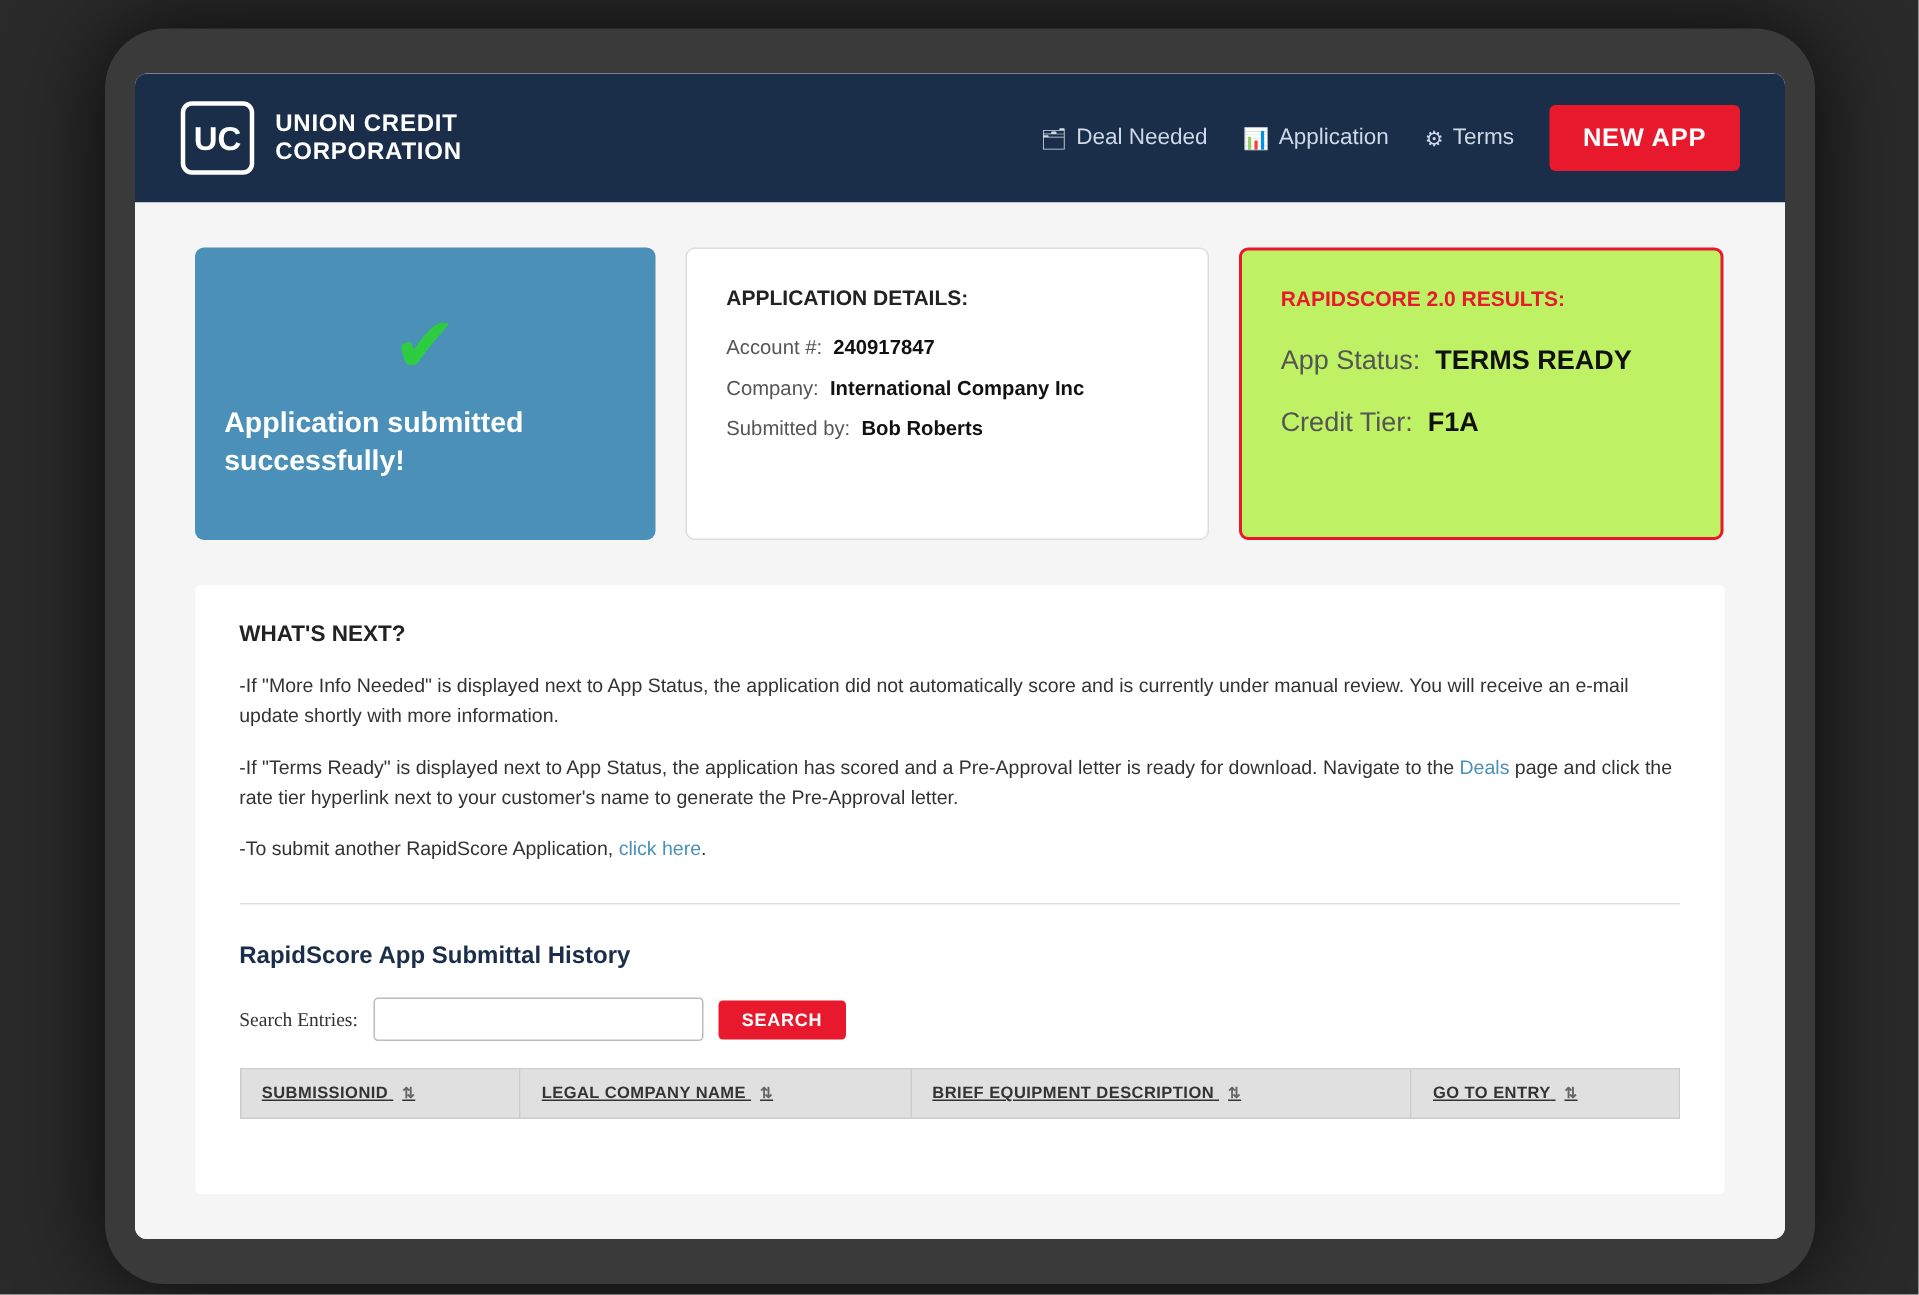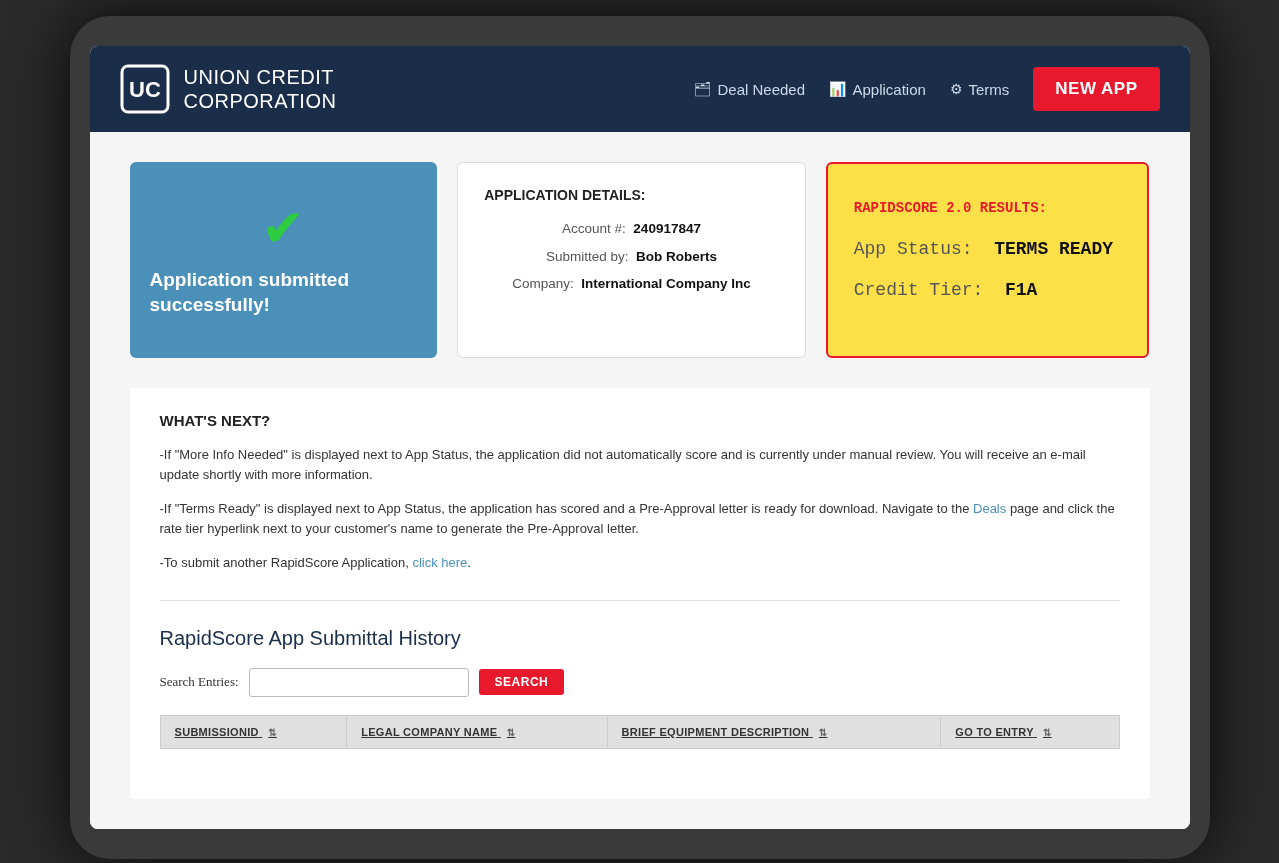--- a/index.html
+++ b/index.html
@@ -44,22 +44,22 @@
       gap: 14px;
     }
 
     .logo-icon {
       width: 50px;
       height: 50px;
     }
 
     .logo-text {
       color: #fff;
-      font-size: 20px;
-      font-weight: 400;
+      font-size: 16px;
+      font-weight: 700;
       line-height: 1.2;
       letter-spacing: 0.5px;
     }
 
     .nav-area {
       display: flex;
       align-items: center;
       gap: 24px;
     }
 
@@ -144,40 +144,38 @@
       font-weight: 700;
       color: #222;
       margin-bottom: 16px;
     }
 
     .detail-row {
       font-size: 13.5px;
       color: #333;
       margin-bottom: 7px;
       line-height: 1.5;
-      text-align: center;
     }
 
     .detail-row .label {
       color: #555;
     }
 
     .detail-row .value {
       font-weight: 700;
       color: #111;
     }
 
     
     .rapidscore-card {
-      background: #fde047;
+      background: #bef264;
       border: 2px solid #e8192c;
       border-radius: 6px;
       flex: 1;
-      padding: 36px 26px;
-      font-family: Liberation Mono, monospace;
+      padding: 24px 26px;
     }
 
     .rapidscore-title {
       font-size: 14px;
       font-weight: 700;
       color: #e8192c;
       margin-bottom: 20px;
     }
 
     .score-row {
@@ -228,22 +226,22 @@
       border-top: 1px solid #ddd;
       margin: 26px 0;
     }
 
     
     .history-section {
       padding: 0 0 20px;
     }
 
     .history-title {
-      font-size: 20px;
-      font-weight: 400;
+      font-size: 16px;
+      font-weight: 700;
       color: #1a2e4a;
       margin-bottom: 18px;
     }
 
     .search-row {
       display: flex;
       align-items: center;
       gap: 10px;
       margin-bottom: 18px;
     }
@@ -347,26 +345,26 @@
           <div class="success-text">Application submitted successfully!</div>
         </div>
 
         <div class="details-card">
           <div class="details-title">APPLICATION DETAILS:</div>
           <div class="detail-row">
             <span class="label">Account #:</span>
             &nbsp;<span class="value">240917847</span>
           </div>
           <div class="detail-row">
+            <span class="label">Company:</span>
+            &nbsp;<span class="value">International Company Inc</span>
+          </div>
+          <div class="detail-row">
             <span class="label">Submitted by:</span>
             &nbsp;<span class="value">Bob Roberts</span>
-          </div>
-          <div class="detail-row">
-            <span class="label">Company:</span>
-            &nbsp;<span class="value">International Company Inc</span>
           </div>
         </div>
 
         <div class="rapidscore-card">
           <div class="rapidscore-title">RAPIDSCORE 2.0 RESULTS:</div>
           <div class="score-row">
             <span class="label">App Status:</span>
             &nbsp;<span class="value">TERMS READY</span>
           </div>
           <div class="score-row">

